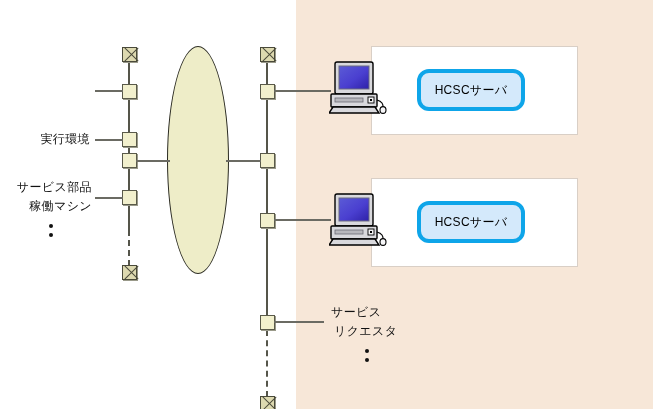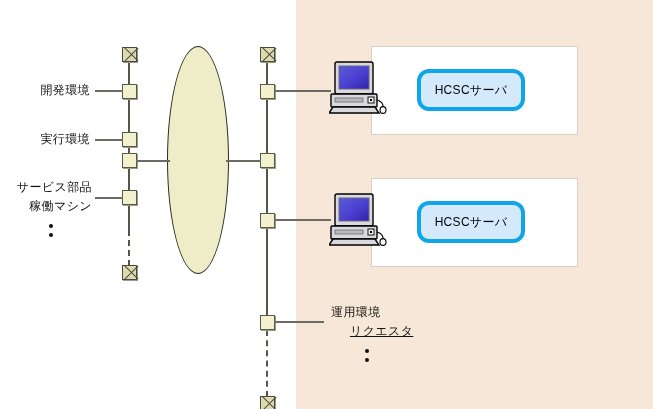--- a/index.html
+++ b/index.html
@@ -236,35 +236,34 @@
   <div class="hline" style="left:95px;  top:139px; width:28px;"></div>
   <div class="hline" style="left:95px;  top:197px; width:28px;"></div>
 
   <div class="hline" style="left:136px; top:160px; width:34px;"></div>
   <div class="hline" style="left:226px; top:160px; width:35px;"></div>
 
   <div class="hline" style="left:274px; top:90px;  width:57px;"></div>
   <div class="hline" style="left:274px; top:219px; width:57px;"></div>
   <div class="hline" style="left:274px; top:321px; width:50px;"></div>
 
-  <div class="label label-right" style="left:0; top:81px; width:90px;">開発環境</div>
 
   <div class="label label-right" style="left:0; top:130px; width:90px;">実行環境</div>
 
   <div class="label label-right" style="left:0; top:178px; width:92px;">サービス部品</div>
 
   <div class="label label-right" style="left:0; top:197px; width:92px;">稼働マシン</div>
 
   <div class="vdots" style="left:46px; top:224px; width:10px;">
     <span></span>
       <span></span>
   </div>
 
-  <div class="label" style="left:331px; top:303px; width:110px;">運用環境</div>
-
-  <div class="label" style="left:350px; top:322px; width:110px;text-decoration:underline;">リクエスタ</div>
+  <div class="label" style="left:331px; top:303px; width:110px;">サービス</div>
+
+  <div class="label" style="left:334px; top:322px; width:110px;">リクエスタ</div>
 
   <div class="vdots" style="left:362px; top:349px; width:10px;">
     <span></span>
       <span></span>
   </div>
 
 </div>
 
 </body></html>

